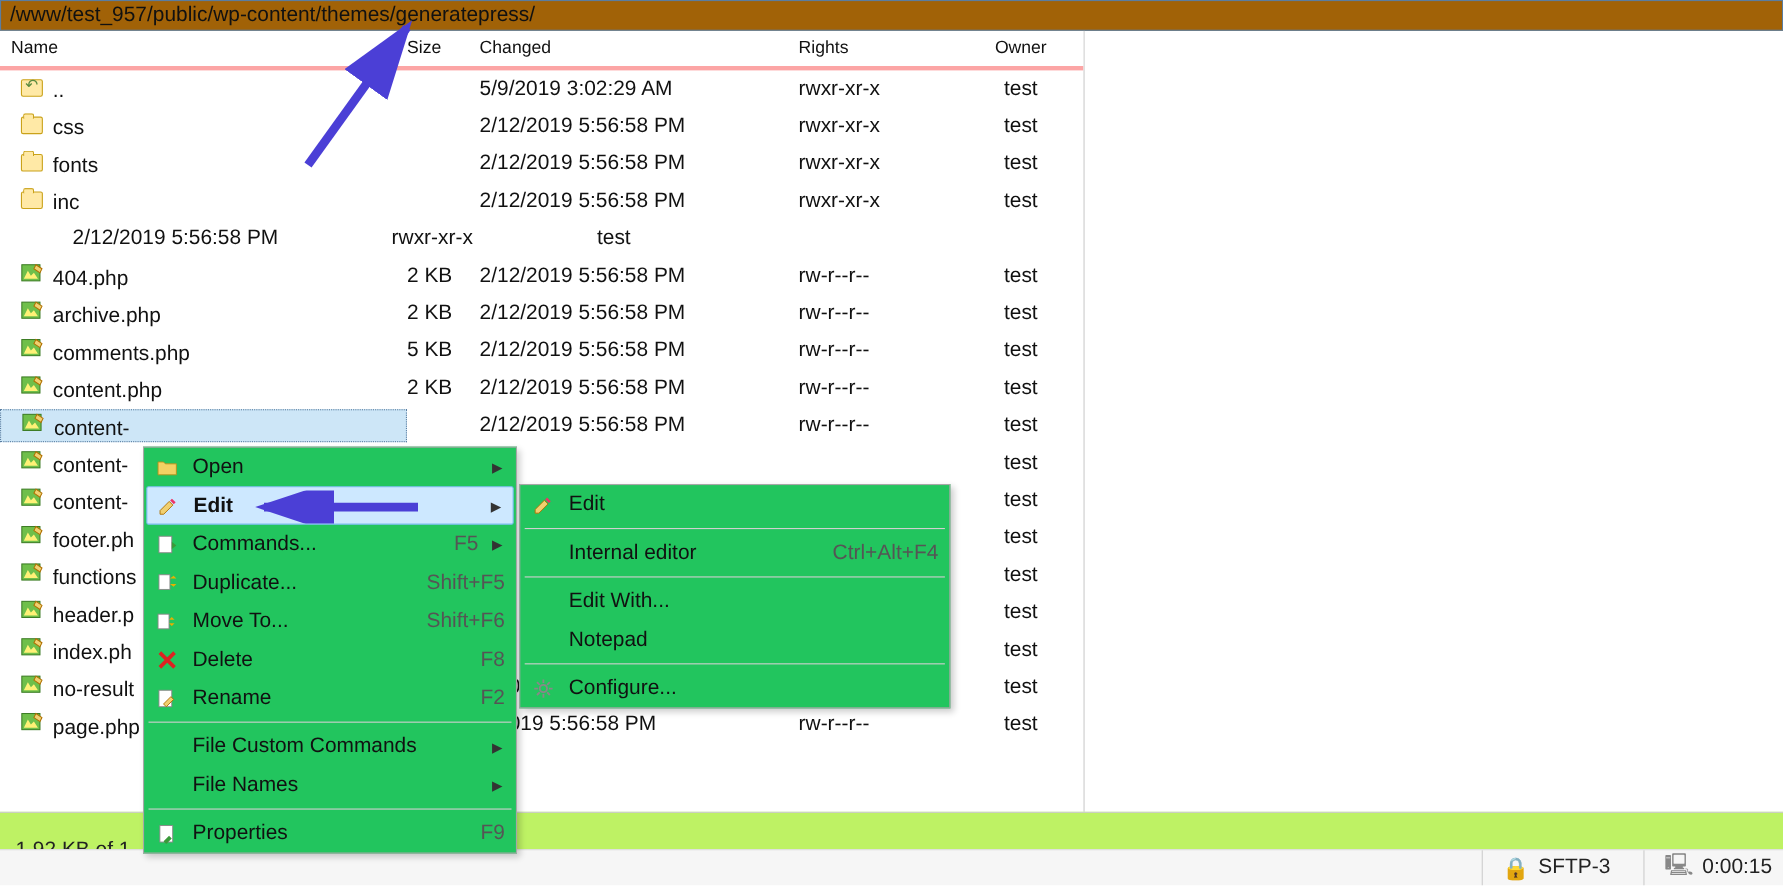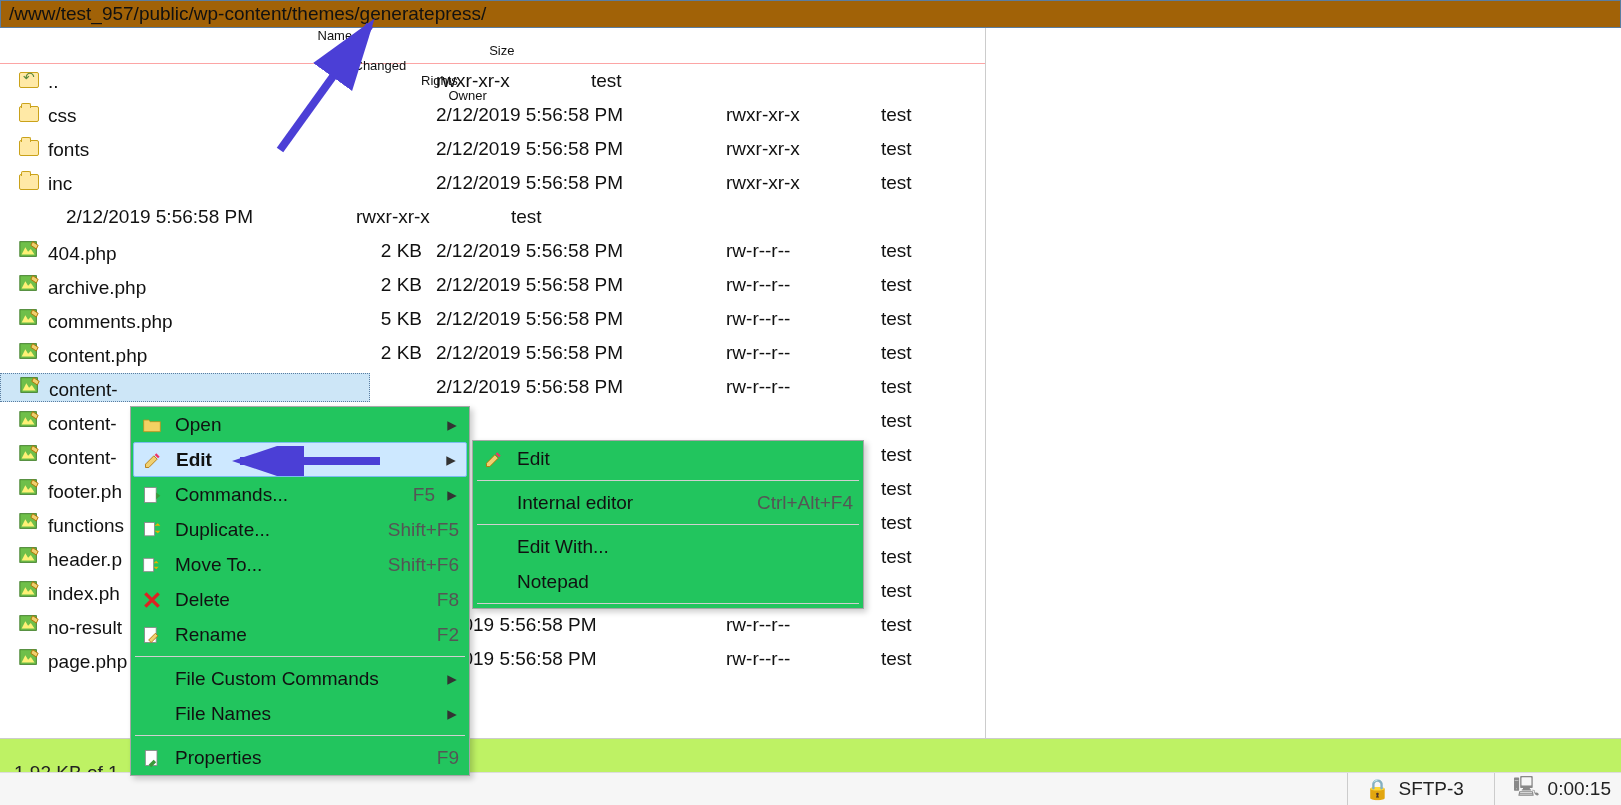--- a/index.html
+++ b/index.html
@@ -25,32 +25,31 @@
   .file-panel {
     position: relative;
     width: 986px;
     border-right: 1px solid #ccc;
     height: 710px;
     overflow: hidden;
   }
   .header-row {
     display: flex;
     background: #fff;
-    border-bottom: 1px solid #fca5a5;
+    border-bottom: 4px solid #fca5a5;
     height: 36px;
     align-items: center;
-    font-size: 13px;
+    font-size: 16px;
     color: #111;
-    flex-direction: column;
   }
   .col-name { width: 370px; padding-left: 10px; }
-  .col-size { width: 60px; text-align: right; padding-right: 8px;}
+  .col-size { width: 60px; text-align: left; padding-right: 8px;}
   .col-changed { width: 290px; padding-left: 6px;}
   .col-rights { width: 155px; padding-left: 6px;}
-  .col-owner { width: 100px; padding-left: 6px;}
+  .col-owner { width: 100px; padding-left: 6px; text-align: center;}
   .rows { }
   .row {
     display: flex;
     height: 34px;
     align-items: center;
     font-size: 19px;
     color: #111;
   }
   .row.selected .col-name { background: #cde6f7; border: 1px dotted #5a7da0; }
   .icon-cell { display:inline-flex; width:26px; height:22px; align-items:center; justify-content:center; margin-left:6px; margin-right:6px; }
@@ -152,20 +151,21 @@
     <div class="col-changed">Changed</div>
     <div class="col-rights">Rights</div>
     <div class="col-owner">Owner</div>
   </div>
   <div class="rows" id="rows-container">
       <div class="row">
         <div class="col-name"><span class="icon-cell">
             <div class="icon-up"></div>
           </span><span>..</span></div>
         <div class="col-size"></div>
+        <div class="col-changed">5/9/2019 3:02:29 AM</div>
         <div class="col-rights">rwxr-xr-x</div>
         <div class="col-owner">test</div>
       </div>
       <div class="row">
         <div class="col-name"><span class="icon-cell">
             <div class="icon-folder"></div>
           </span><span>css</span></div>
         <div class="col-size"></div>
         <div class="col-changed">2/12/2019 5:56:58 PM</div>
         <div class="col-rights">rwxr-xr-x</div>
@@ -480,20 +480,29 @@
   <div class="sep"></div>
   <div class="mi">
     <span class="mi-icon"></span>
     <span class="mi-label">Edit With...</span>
   </div>
   <div class="mi">
     <span class="mi-icon"></span>
     <span class="mi-label">Notepad</span>
   </div>
   <div class="sep"></div>
+  <div class="mi">
+    <span class="mi-icon">
+      <svg viewBox="0 0 24 24" width="20" height="20">
+          <circle cx="12" cy="12" r="4" fill="none" stroke="#888" stroke-width="2"></circle>
+          <path stroke="#888" stroke-width="2" d="M12 2v4M12 18v4M2 12h4M18 12h4M5 5l3 3M16 16l3 3M19 5l-3 3M8 16l-3 3"></path>
+        </svg>
+    </span>
+    <span class="mi-label">Configure...</span>
+  </div>
 </div>
 
 <svg class="anno-arrow" style="top:10px; left:260px;" width="140" height="150">
   <defs>
       <marker id="ah1" markerWidth="10" markerHeight="10" refX="8" refY="3" orient="auto">
         <path d="M0,0 L0,6 L9,3 z" fill="#4b3fd6"></path>
       </marker>
     </defs>
   <line x1="20" y1="140" x2="110" y2="15" stroke="#4b3fd6" stroke-width="8" marker-end="url(#ah1)"></line>
 </svg>

